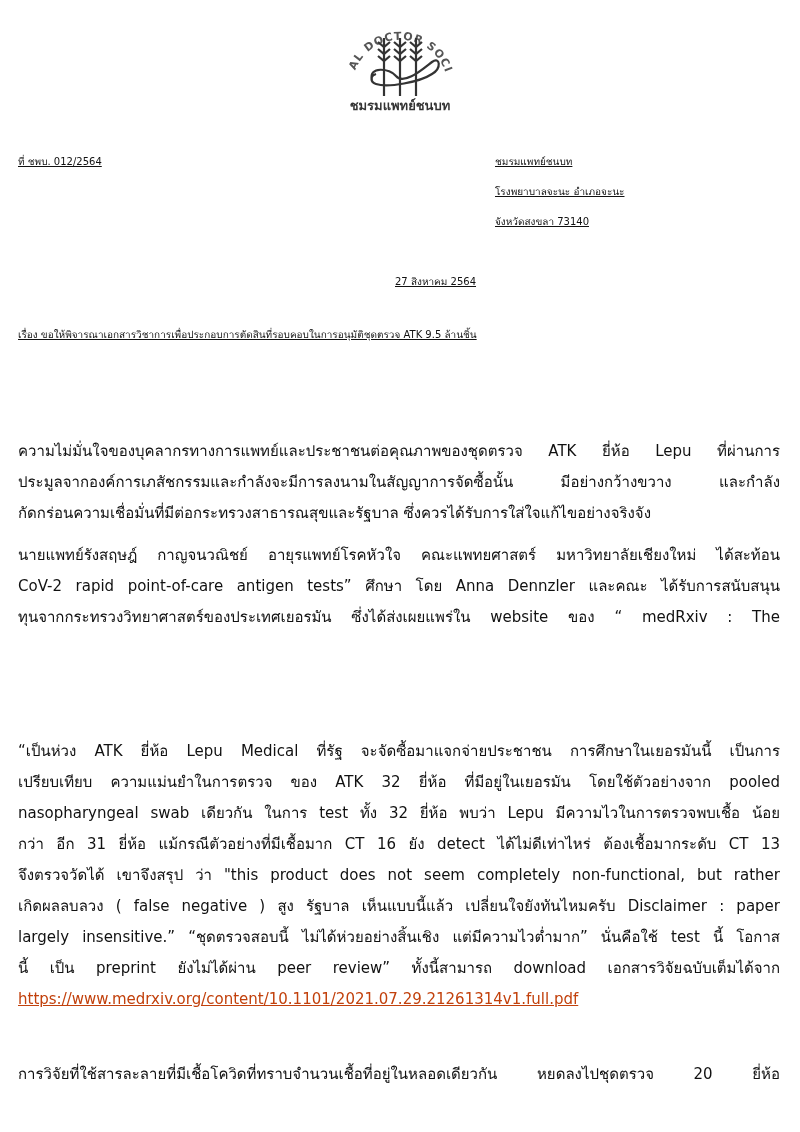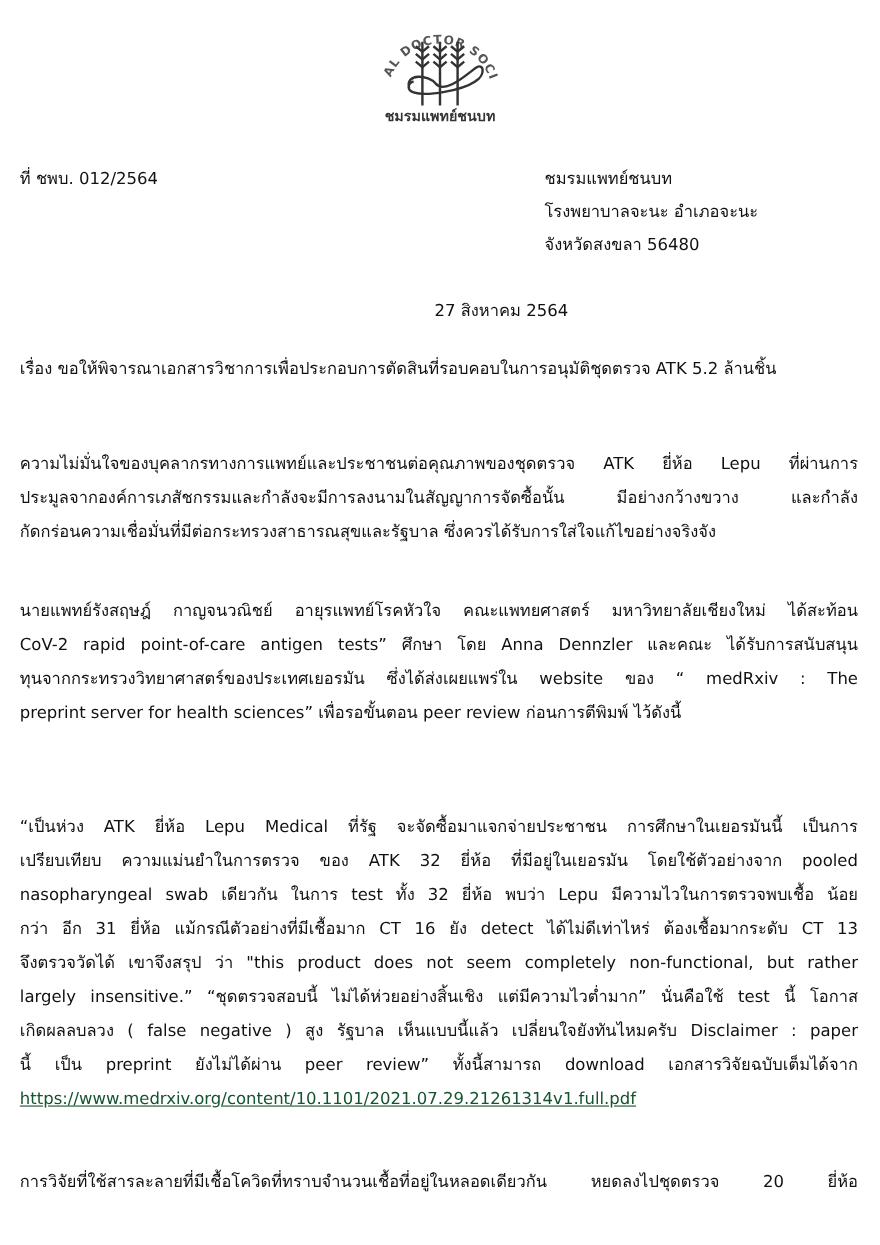--- a/index.html
+++ b/index.html
@@ -1,25 +1,25 @@
 <!DOCTYPE html>
 <html><head>
 <meta charset="utf-8">
 <style>
   html, body { margin: 0; padding: 0; background: #ffffff; }
   body { width: 800px; height: 1132px; overflow: hidden; position: relative;
          font-family: "DejaVu Sans", "Liberation Sans", sans-serif; color: #111; }
   .page { position: absolute; left: 0; top: 0; width: 800px; height: 1132px; }
   .logo { position: absolute; left: 332px; top: 2px; width: 136px; height: 110px; }
-  .abs { position: absolute; white-space: nowrap; font-size: 15px; line-height: 20px; }
+  .abs { position: absolute; white-space: nowrap; font-size: 10px; line-height: 20px; text-decoration: underline; }
   .para { position: absolute; left: 18px; width: 762px; font-size: 15px; }
   .line { height: 31px; line-height: 31px; white-space: nowrap; overflow: visible;
           text-align: justify; text-align-last: justify; }
   .line.last { text-align-last: left; }
-  .link { color: #14532d; text-decoration: underline; cursor: pointer; }
+  .link { color: #c2410c; text-decoration: underline; cursor: pointer; }
 </style>
 </head>
 <body>
 
 <div class="page">
 
   <div class="logo">
     <svg width="136" height="110" viewBox="0 0 136 110">
       <defs>
         <path id="arcTop" d="M 22 72 A 48 48 0 0 1 114 72"></path>
@@ -39,48 +39,47 @@
         <path d="M40 78 C 36 64, 58 66, 64 74 C 72 84, 92 66, 100 60 C 108 54, 110 66, 100 72 C 88 80, 56 86, 44 82 C 38 80, 38 74, 44 72"></path>
       </g>
       <text x="68" y="108" font-size="13" font-weight="bold" fill="#333" text-anchor="middle" font-family="DejaVu Sans, sans-serif">ชมรมแพทย์ชนบท</text>
     </svg>
   </div>
 
   <div class="abs" style="left:18px; top:152px;">ที่  ชพบ. 012/2564</div>
 
   <div class="abs" style="left:495px; top:152px;">ชมรมแพทย์ชนบท</div>
   <div class="abs" style="left:495px; top:182px;">โรงพยาบาลจะนะ  อำเภอจะนะ</div>
-  <div class="abs" style="left:495px; top:212px;">จังหวัดสงขลา 56480</div>
+  <div class="abs" style="left:495px; top:212px;">จังหวัดสงขลา 73140</div>
 
   <div class="abs" style="left:395px; top:272px;">27 สิงหาคม 2564</div>
 
-  <div class="abs" style="left:18px; top:325px;">เรื่อง ขอให้พิจารณาเอกสารวิชาการเพื่อประกอบการตัดสินที่รอบคอบในการอนุมัติชุดตรวจ ATK 5.2 ล้านชิ้น</div>
+  <div class="abs" style="left:18px; top:325px;">เรื่อง ขอให้พิจารณาเอกสารวิชาการเพื่อประกอบการตัดสินที่รอบคอบในการอนุมัติชุดตรวจ ATK 9.5 ล้านชิ้น</div>
 
 
-  <div class="para" style="top:406px;">
+  <div class="para" style="top:436px;">
     <div class="line">ความไม่มั่นใจของบุคลากรทางการแพทย์และประชาชนต่อคุณภาพของชุดตรวจ ATK ยี่ห้อ Lepu ที่ผ่านการ</div>
     <div class="line">ประมูลจากองค์การเภสัชกรรมและกำลังจะมีการลงนามในสัญญาการจัดซื้อนั้น  มีอย่างกว้างขวาง  และกำลัง</div>
     <div class="line last">กัดกร่อนความเชื่อมั่นที่มีต่อกระทรวงสาธารณสุขและรัฐบาล ซึ่งควรได้รับการใส่ใจแก้ไขอย่างจริงจัง</div>
   </div>
 
   <div class="para" style="top:540px;">
     <div class="line">นายแพทย์รังสฤษฎ์ กาญจนวณิชย์ อายุรแพทย์โรคหัวใจ คณะแพทยศาสตร์ มหาวิทยาลัยเชียงใหม่ ได้สะท้อน</div>
     <div class="line">CoV-2 rapid point-of-care antigen tests”  ศึกษา โดย Anna Dennzler และคณะ ได้รับการสนับสนุน</div>
     <div class="line">ทุนจากกระทรวงวิทยาศาสตร์ของประเทศเยอรมัน   ซึ่งได้ส่งเผยแพร่ใน website ของ “ medRxiv : The</div>
-    <div class="line last">preprint server for health sciences” เพื่อรอขั้นตอน peer review ก่อนการตีพิมพ์  ไว้ดังนี้</div>
   </div>
 
   <div class="para" style="top:736px;">
     <div class="line"> “เป็นห่วง ATK ยี่ห้อ Lepu Medical ที่รัฐ จะจัดซื้อมาแจกจ่ายประชาชน การศึกษาในเยอรมันนี้ เป็นการ</div>
     <div class="line">เปรียบเทียบ ความแม่นยำในการตรวจ ของ ATK 32 ยี่ห้อ ที่มีอยู่ในเยอรมัน  โดยใช้ตัวอย่างจาก pooled</div>
     <div class="line">nasopharyngeal swab เดียวกัน ในการ test ทั้ง 32 ยี่ห้อ  พบว่า Lepu มีความไวในการตรวจพบเชื้อ น้อย</div>
     <div class="line">กว่า อีก 31 ยี่ห้อ แม้กรณีตัวอย่างที่มีเชื้อมาก CT 16 ยัง detect ได้ไม่ดีเท่าไหร่  ต้องเชื้อมากระดับ CT 13</div>
     <div class="line">จึงตรวจวัดได้ เขาจึงสรุป ว่า "this product does not seem completely non-functional, but rather</div>
+    <div class="line">เกิดผลลบลวง ( false negative ) สูง  รัฐบาล เห็นแบบนี้แล้ว เปลี่ยนใจยังทันไหมครับ Disclaimer : paper</div>
     <div class="line">largely insensitive.” “ชุดตรวจสอบนี้ ไม่ได้ห่วยอย่างสิ้นเชิง แต่มีความไวต่ำมาก”  นั่นคือใช้ test นี้ โอกาส</div>
-    <div class="line">เกิดผลลบลวง ( false negative ) สูง  รัฐบาล เห็นแบบนี้แล้ว เปลี่ยนใจยังทันไหมครับ Disclaimer : paper</div>
     <div class="line">นี้ เป็น preprint ยังไม่ได้ผ่าน peer review”    ทั้งนี้สามารถ download เอกสารวิจัยฉบับเต็มได้จาก</div>
     <div class="line last">
       <a class="link">https://www.medrxiv.org/content/10.1101/2021.07.29.21261314v1.full.pdf</a>
     </div>
   </div>
 
   <div class="para" style="top:1059px;">
     <div class="line">การวิจัยที่ใช้สารละลายที่มีเชื้อโควิดที่ทราบจำนวนเชื้อที่อยู่ในหลอดเดียวกัน  หยดลงไปชุดตรวจ  20  ยี่ห้อ</div>
   </div>
 

